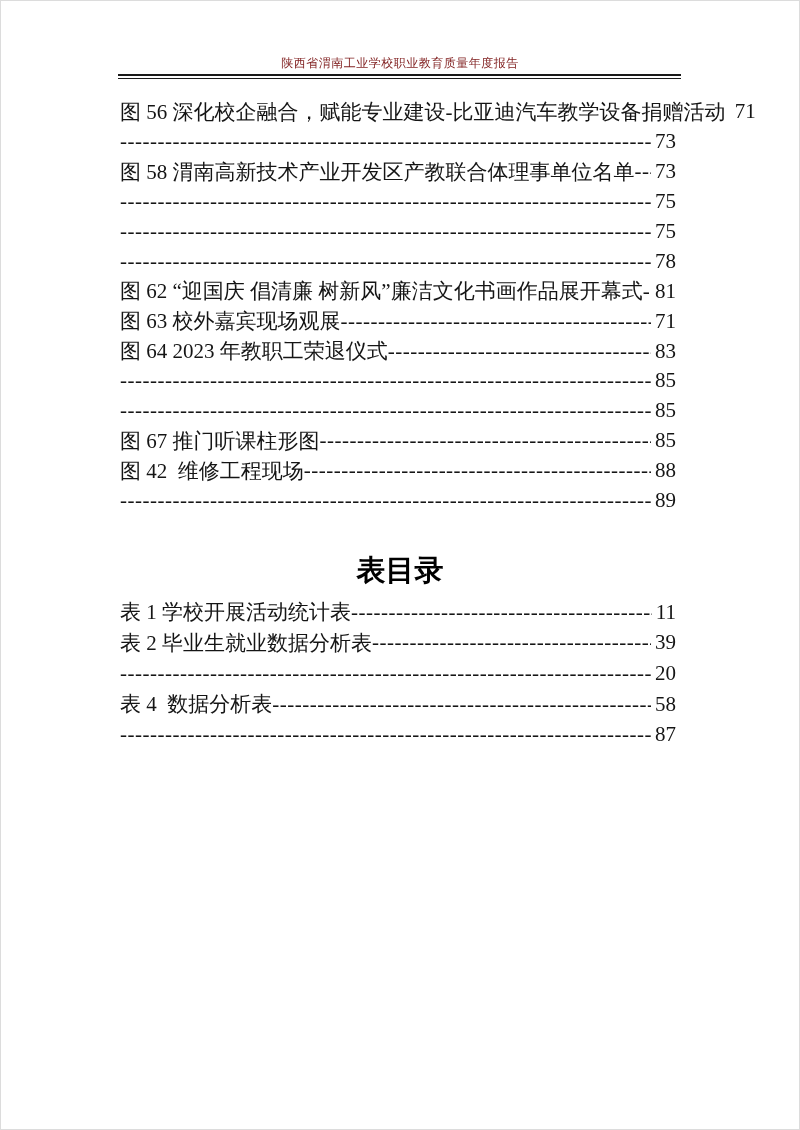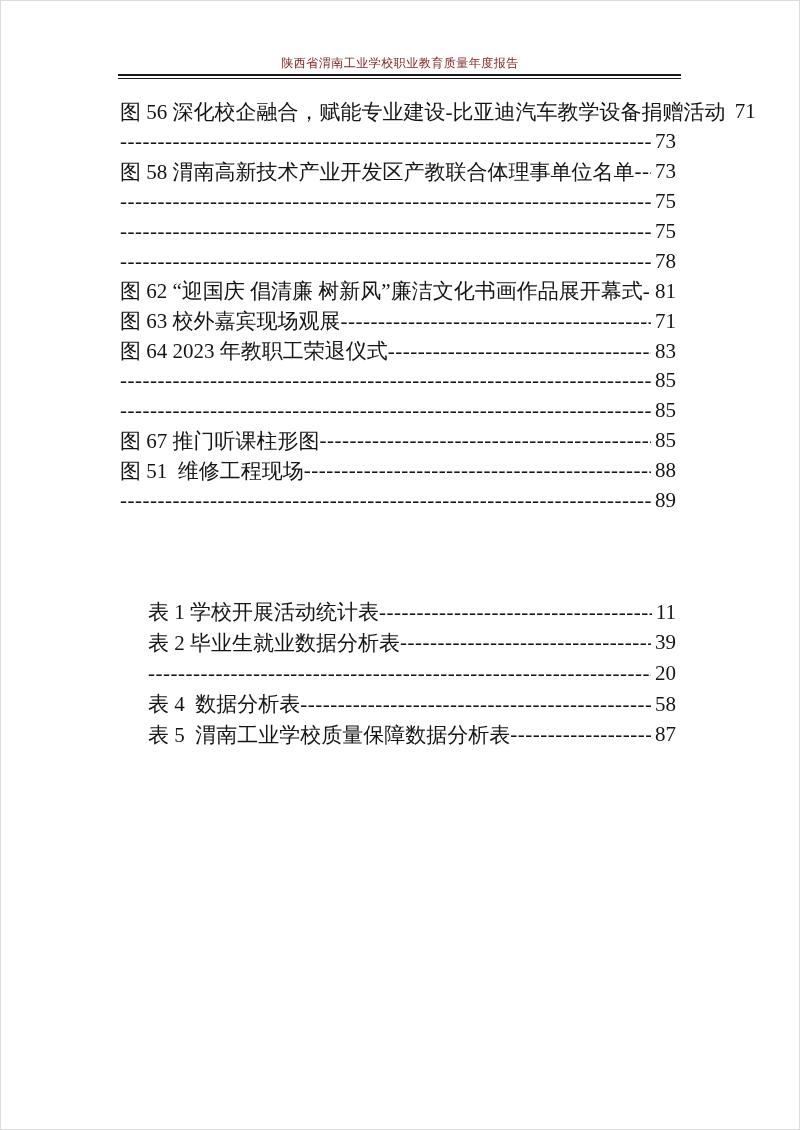--- a/index.html
+++ b/index.html
@@ -16,21 +16,21 @@
     position:absolute;top:73px;left:117px;width:563px;height:2px;
     border-top:2px solid #1a1a1a;border-bottom:1.4px solid #1a1a1a;
   }
   .toc{position:absolute;left:119px;width:556px;}
   .toc-figures{top:96px;}
   .toc-tables{top:596px;}
   .toc-row{
     display:flex;align-items:center;font-size:21px;
   }
   .toc-figures .toc-row{height:29.9px;}
-  .toc-tables .toc-row{height:30.6px;margin-left:28px;}
+  .toc-tables .toc-row{height:30.6px;}
   .toc-title{flex:0 0 auto;white-space:pre;}
   .toc-leader{
     flex:1 1 auto;overflow:hidden;white-space:nowrap;
     min-width:0;letter-spacing:0.5px;
   }
   .toc-page{flex:0 0 auto;padding-left:4px;}
   .tables-heading{
     position:absolute;top:551px;left:0;width:100%;margin:0;
     text-align:center;font-size:29px;line-height:36px;font-weight:700;
     font-family:"Liberation Sans","DejaVu Sans",sans-serif;color:#000;
@@ -94,30 +94,31 @@
       <div class="toc-row">
     <span class="toc-leader">----------------------------------------------------------------------------------------------------------------------------------------------------------------------------------------------------------------------------</span>
     <span class="toc-page">85</span>
   </div>
       <div class="toc-row">
     <span class="toc-title">图 67 推门听课柱形图</span>
     <span class="toc-leader">----------------------------------------------------------------------------------------------------------------------------------------------------------------------------------------------------------------------------</span>
     <span class="toc-page">85</span>
   </div>
       <div class="toc-row">
-    <span class="toc-title">图 51  维修工程现场</span>
+    <span class="toc-title">图 42  维修工程现场</span>
     <span class="toc-leader">----------------------------------------------------------------------------------------------------------------------------------------------------------------------------------------------------------------------------</span>
     <span class="toc-page">88</span>
   </div>
       <div class="toc-row">
     <span class="toc-leader">----------------------------------------------------------------------------------------------------------------------------------------------------------------------------------------------------------------------------</span>
     <span class="toc-page">89</span>
   </div>
     </div>
 
+  <h1 class="tables-heading">表目录</h1>
 
   <div class="toc toc-tables" id="tables-list">
       <div class="toc-row">
     <span class="toc-title">表 1 学校开展活动统计表</span>
     <span class="toc-leader">----------------------------------------------------------------------------------------------------------------------------------------------------------------------------------------------------------------------------</span>
     <span class="toc-page">11</span>
   </div>
       <div class="toc-row">
     <span class="toc-title">表 2 毕业生就业数据分析表</span>
     <span class="toc-leader">----------------------------------------------------------------------------------------------------------------------------------------------------------------------------------------------------------------------------</span>
@@ -126,18 +127,17 @@
       <div class="toc-row">
     <span class="toc-leader">----------------------------------------------------------------------------------------------------------------------------------------------------------------------------------------------------------------------------</span>
     <span class="toc-page">20</span>
   </div>
       <div class="toc-row">
     <span class="toc-title">表 4  数据分析表</span>
     <span class="toc-leader">----------------------------------------------------------------------------------------------------------------------------------------------------------------------------------------------------------------------------</span>
     <span class="toc-page">58</span>
   </div>
       <div class="toc-row">
-    <span class="toc-title">表 5  渭南工业学校质量保障数据分析表</span>
     <span class="toc-leader">----------------------------------------------------------------------------------------------------------------------------------------------------------------------------------------------------------------------------</span>
     <span class="toc-page">87</span>
   </div>
     </div>
 </div>
 
 </body></html>

